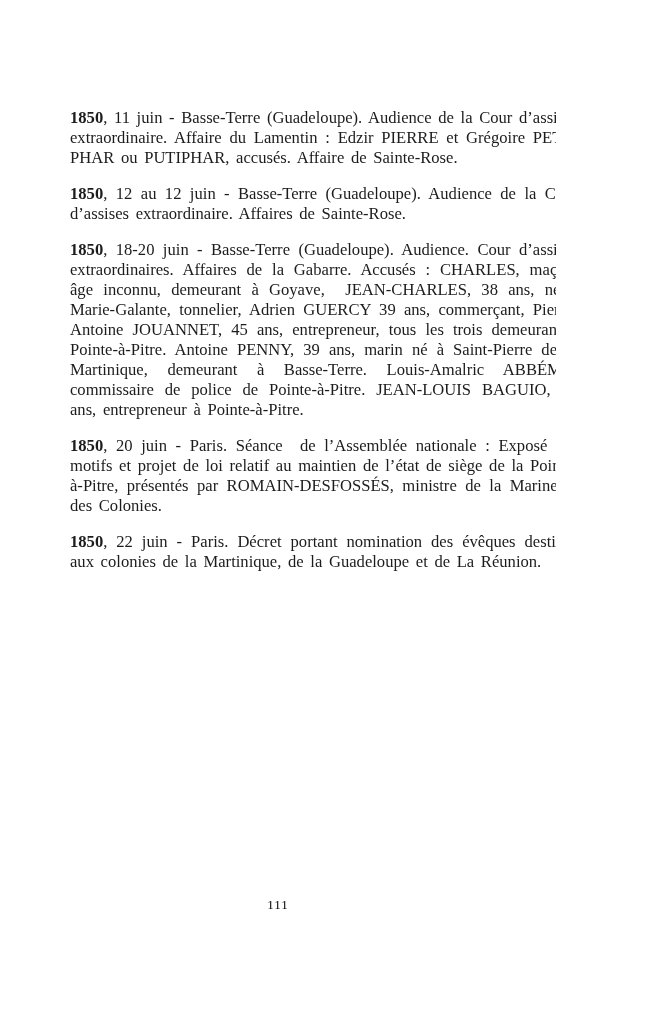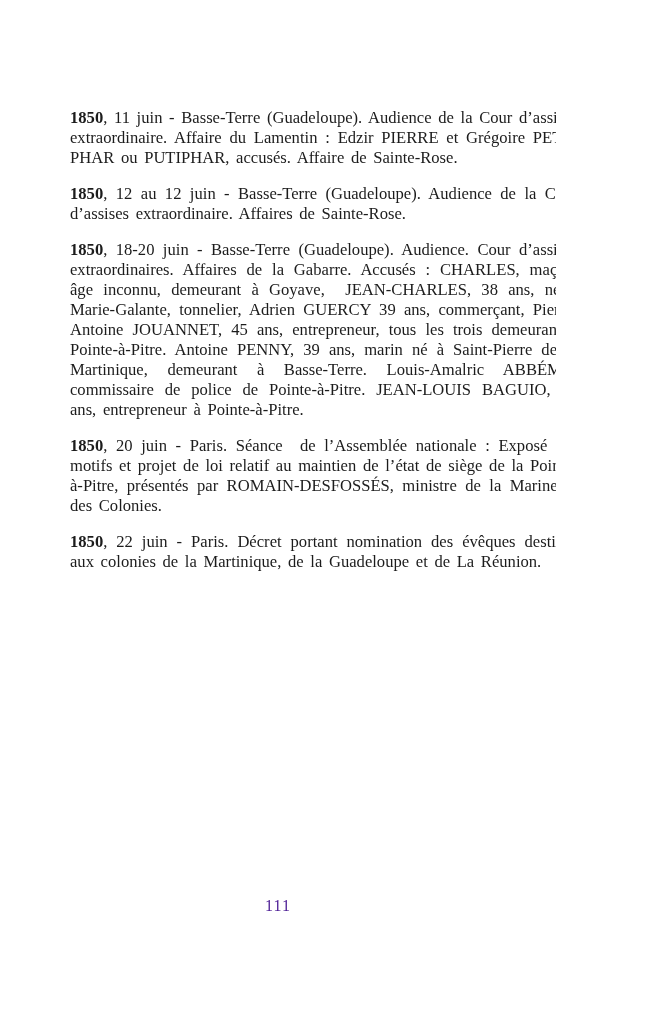--- a/index.html
+++ b/index.html
@@ -31,23 +31,23 @@
   }
   .entry .year {
     font-weight: bold;
   }
   .page-number {
     position: absolute;
     top: 897px;
     left: 0;
     width: 100%;
     text-align: center;
-    font-size: 16px;
+    font-size: 13px;
     letter-spacing: 1px;
-    color: #4c1d95;
+    color: #000000;
   }
 </style>
 </head>
 <body>
 
 <div class="page">
 
   <main class="text-block">
 
     <p class="entry"><span class="year">1850</span><span>, 11 juin - Basse-Terre (Guadeloupe). Audience de la Cour d’assises extraordinaire. Affaire du Lamentin&nbsp;: Edzir PIERRE et Grégoire PETIT PHAR ou PUTIPHAR, accusés. Affaire de Sainte-Rose.</span></p>

